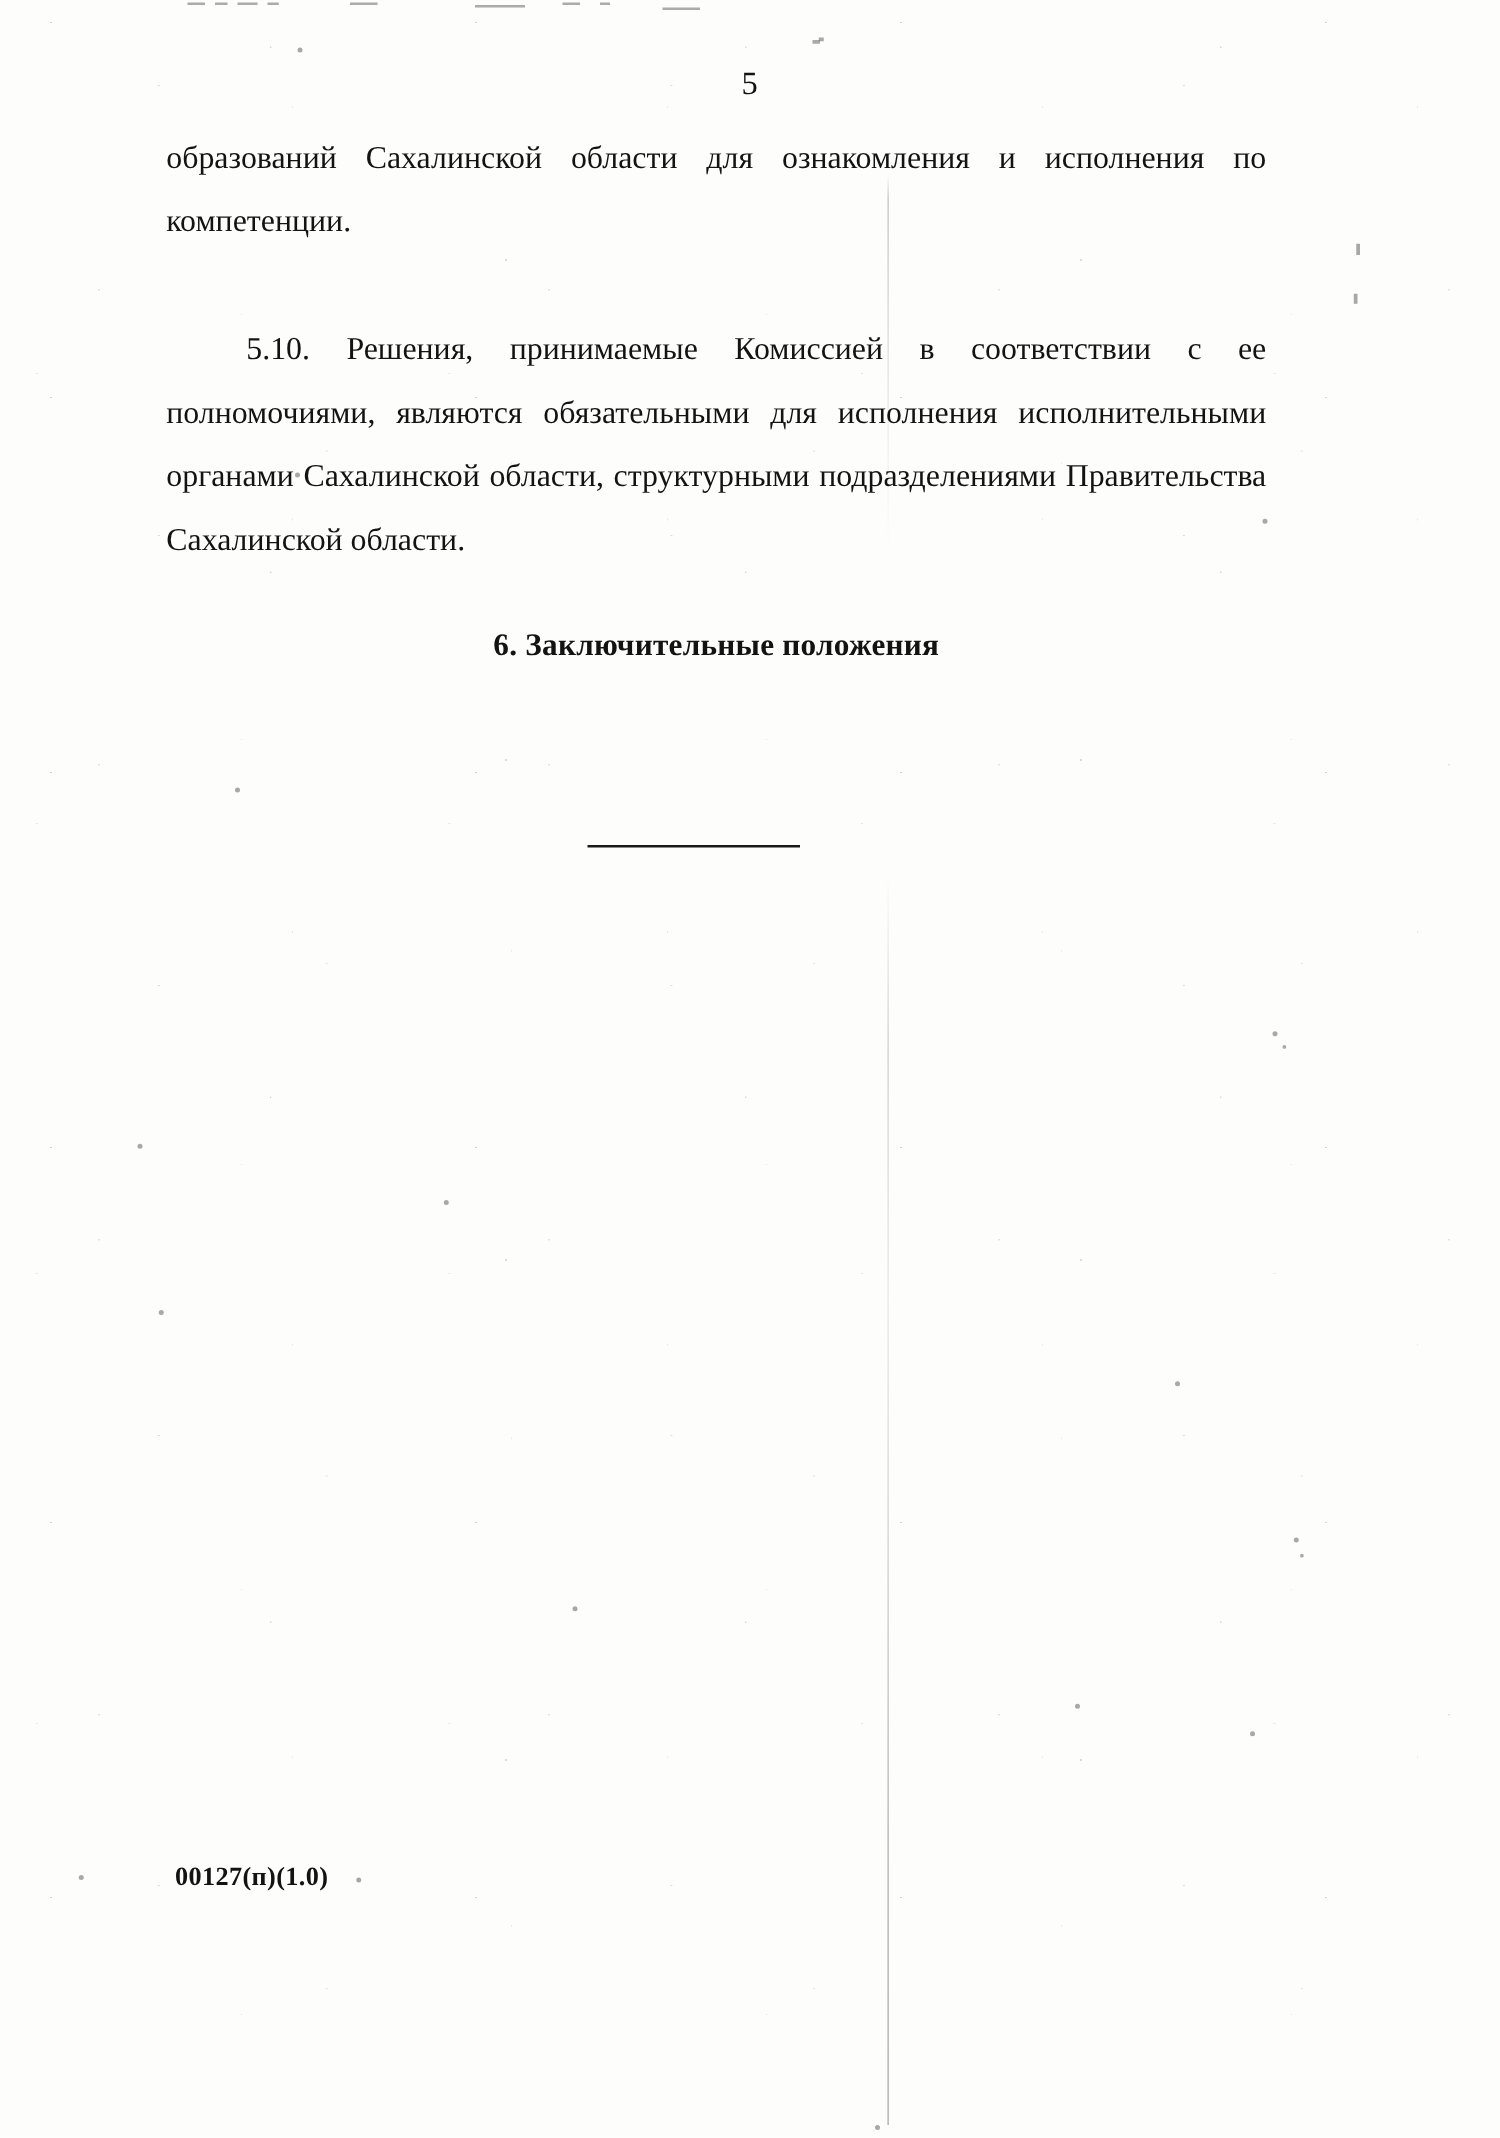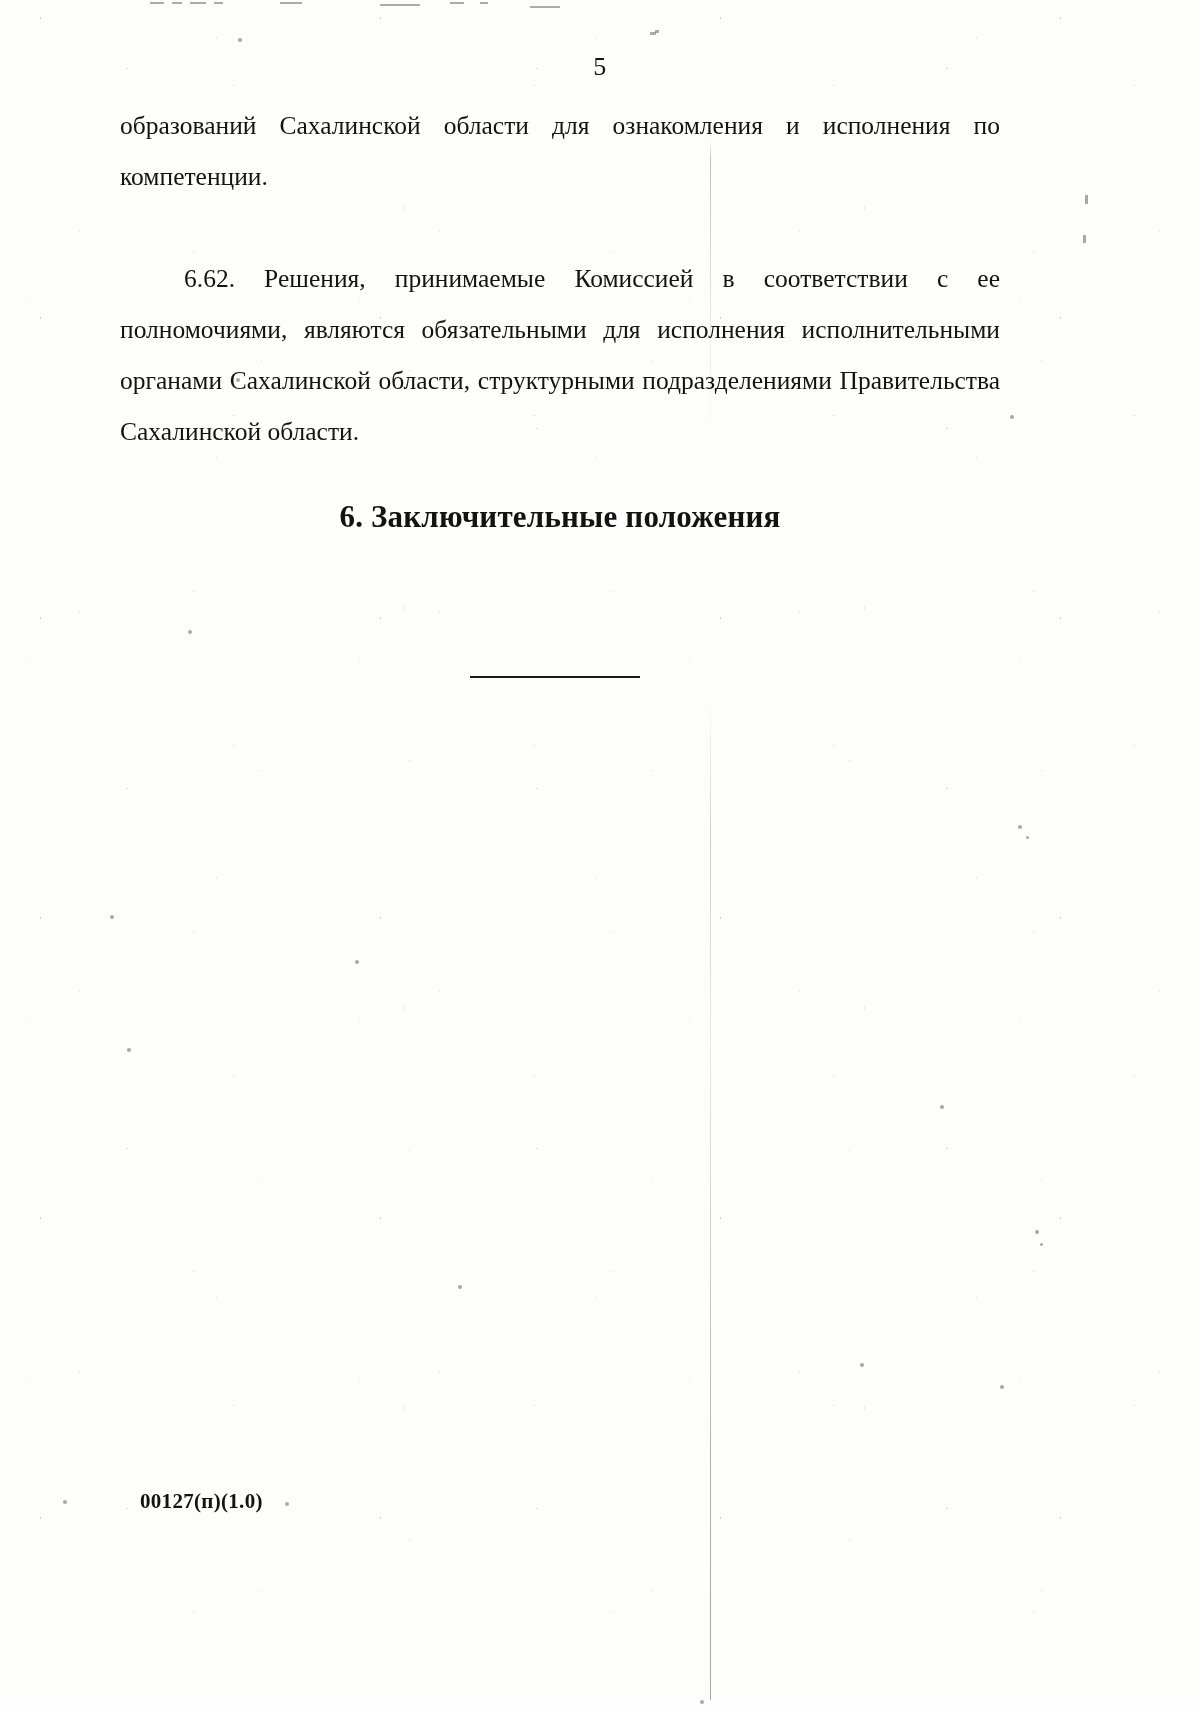--- a/index.html
+++ b/index.html
@@ -77,21 +77,21 @@
     top: 52px;
     left: 0;
     width: 1200px;
     text-align: center;
     font-size: 26px;
     letter-spacing: 0.5px;
   }
   .body-text {
     position: absolute;
     top: 100px;
-    left: 120px;
+    left: 133px;
     width: 880px;
     font-size: 25.5px;
     line-height: 51px;
   }
   .para {
     margin: 0 0 0 0;
     text-align: justify;
     text-justify: inter-word;
   }
   .para.indent {
@@ -104,21 +104,21 @@
   }
   .justify-all::after {
     content: "";
     display: inline-block;
     width: 100%;
   }
   .section-heading {
     margin: 34px 0 6px 0;
     text-align: center;
     font-weight: bold;
-    font-size: 31px;
+    font-size: 25px;
     letter-spacing: .2px;
   }
   .rule {
     position: absolute;
     top: 676px;
     left: 470px;
     width: 170px;
     height: 0;
     border-top: 2px solid #1a1a1a;
   }
@@ -162,21 +162,21 @@
   </div>
 
   <div class="fold-line"></div>
 
   <div class="page-number">5</div>
 
   <div class="body-text">
 
     <p class="para justify-all">образований Сахалинской области для ознакомления и исполнения по компетенции.</p>
 
-    <p class="para indent">6.62. Решения, принимаемые Комиссией в соответствии с ее полномочиями, являются обязательными для исполнения исполнительными органами Сахалинской области, структурными подразделениями Правительства Сахалинской области.</p>
+    <p class="para indent">5.10. Решения, принимаемые Комиссией в соответствии с ее полномочиями, являются обязательными для исполнения исполнительными органами Сахалинской области, структурными подразделениями Правительства Сахалинской области.</p>
 
     <h2 class="section-heading">6. Заключительные положения</h2>
 
 
   </div>
 
   <div class="rule"></div>
 
   <div class="footer-code">00127(п)(1.0)</div>
 

